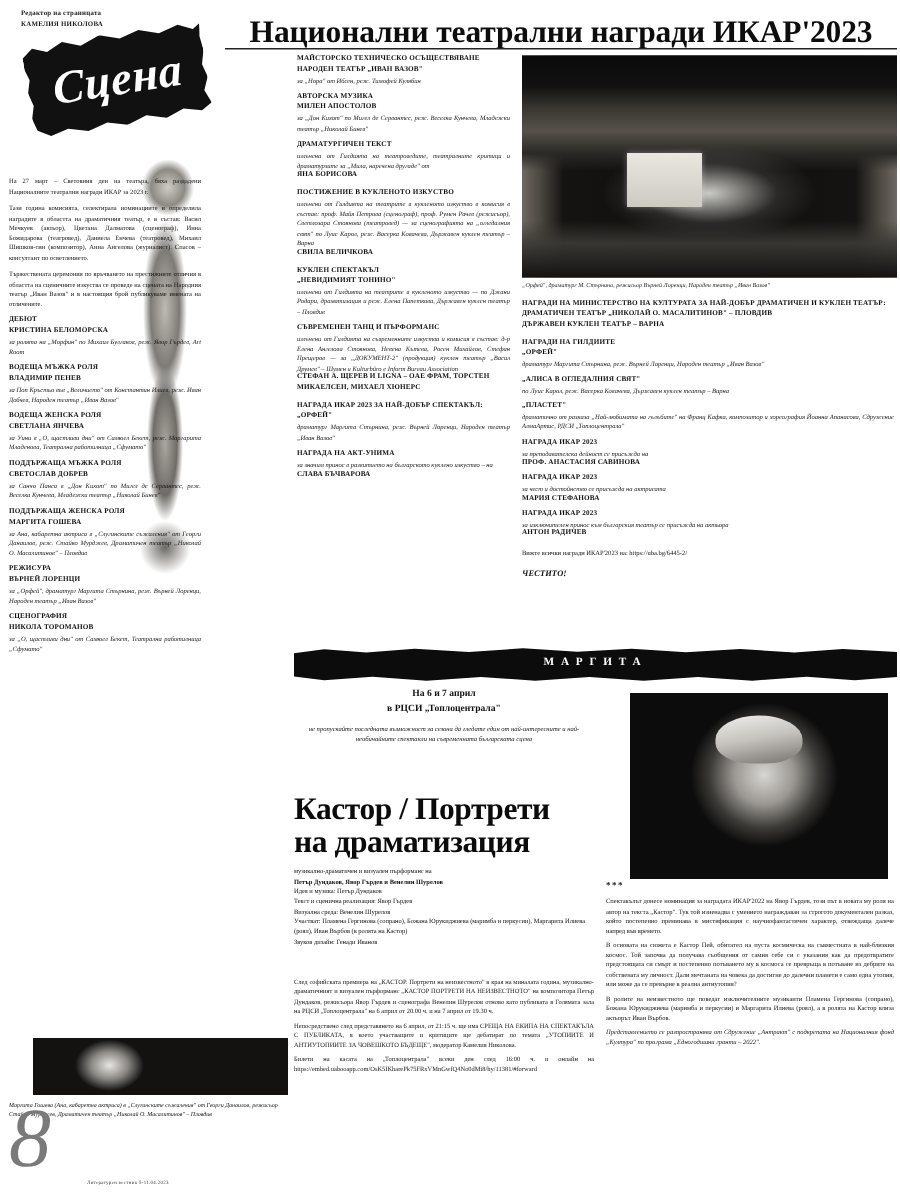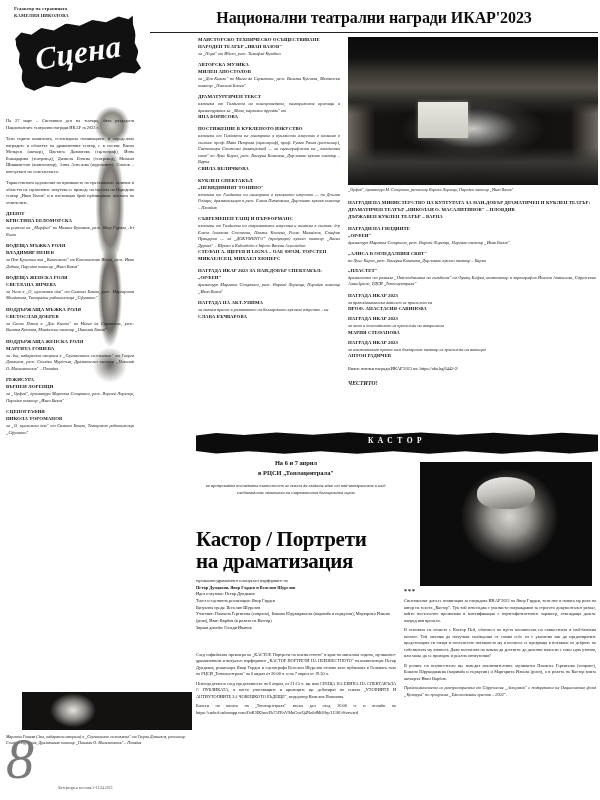--- a/index.html
+++ b/index.html
@@ -31,21 +31,21 @@
     color:#fff; font-family:"Liberation Serif", serif;
     font-weight:bold; font-style:italic;
     font-size:31px; letter-spacing:.5px;
     transform:skewX(-3deg);
   }
 
   .main-title {
     position:absolute; left:150px; top:9px; width:448px;
     text-align:center;
     font-family:"Liberation Serif", serif;
-    font-weight:bold; font-size:16px;
+    font-weight:bold; font-size:21px;
     letter-spacing:-.1px; color:#0d0d0d;
     white-space:nowrap;
   }
   .rule-top { position:absolute; left:150px; top:32px; width:448px; height:.8px; background:#222; }
 
   
   .col { position:absolute; }
   .colA { left:6px;  top:118px; width:128px; }
   .colB { left:198px; top:37px;  width:142px; }
   .colC { left:348px; top:200px; width:248px; }
@@ -302,21 +302,21 @@
     <div class="blk">
       <div class="cap-head">НАГРАДА ИКАР 2023</div>
       <div class="txt i">за изключителен принос към българския театър се присъжда на актьора</div>
       <div class="cap-head">АНТОН РАДИЧЕВ</div>
     </div>
     <div class="txt" style="margin-top:6px">Вижте всички награди ИКАР'2023 на: https://uba.bg/6445-2/</div>
     <div class="cap-head i" style="margin-top:6px;font-size:5.6px">ЧЕСТИТО!</div>
   </div>
 
   <div class="pokana-band"></div>
-  <div class="pokana-text">КАСТОР</div>
+  <div class="pokana-text">МАРГИТА</div>
 
   <div class="inv">
     <div class="inv-date">На 6 и 7 април</div>
     <div class="inv-date">в РЦСИ „Топлоцентрала"</div>
     <div class="inv-lead">не пропускайте последната възможност за сезона да гледате един от най-интересните и най-необичайните спектакли на съвременната българската сцена</div>
   </div>
 
   <div class="big-title">
     <div>Кастор / Портрети</div>
     <div>на драматизация</div>

